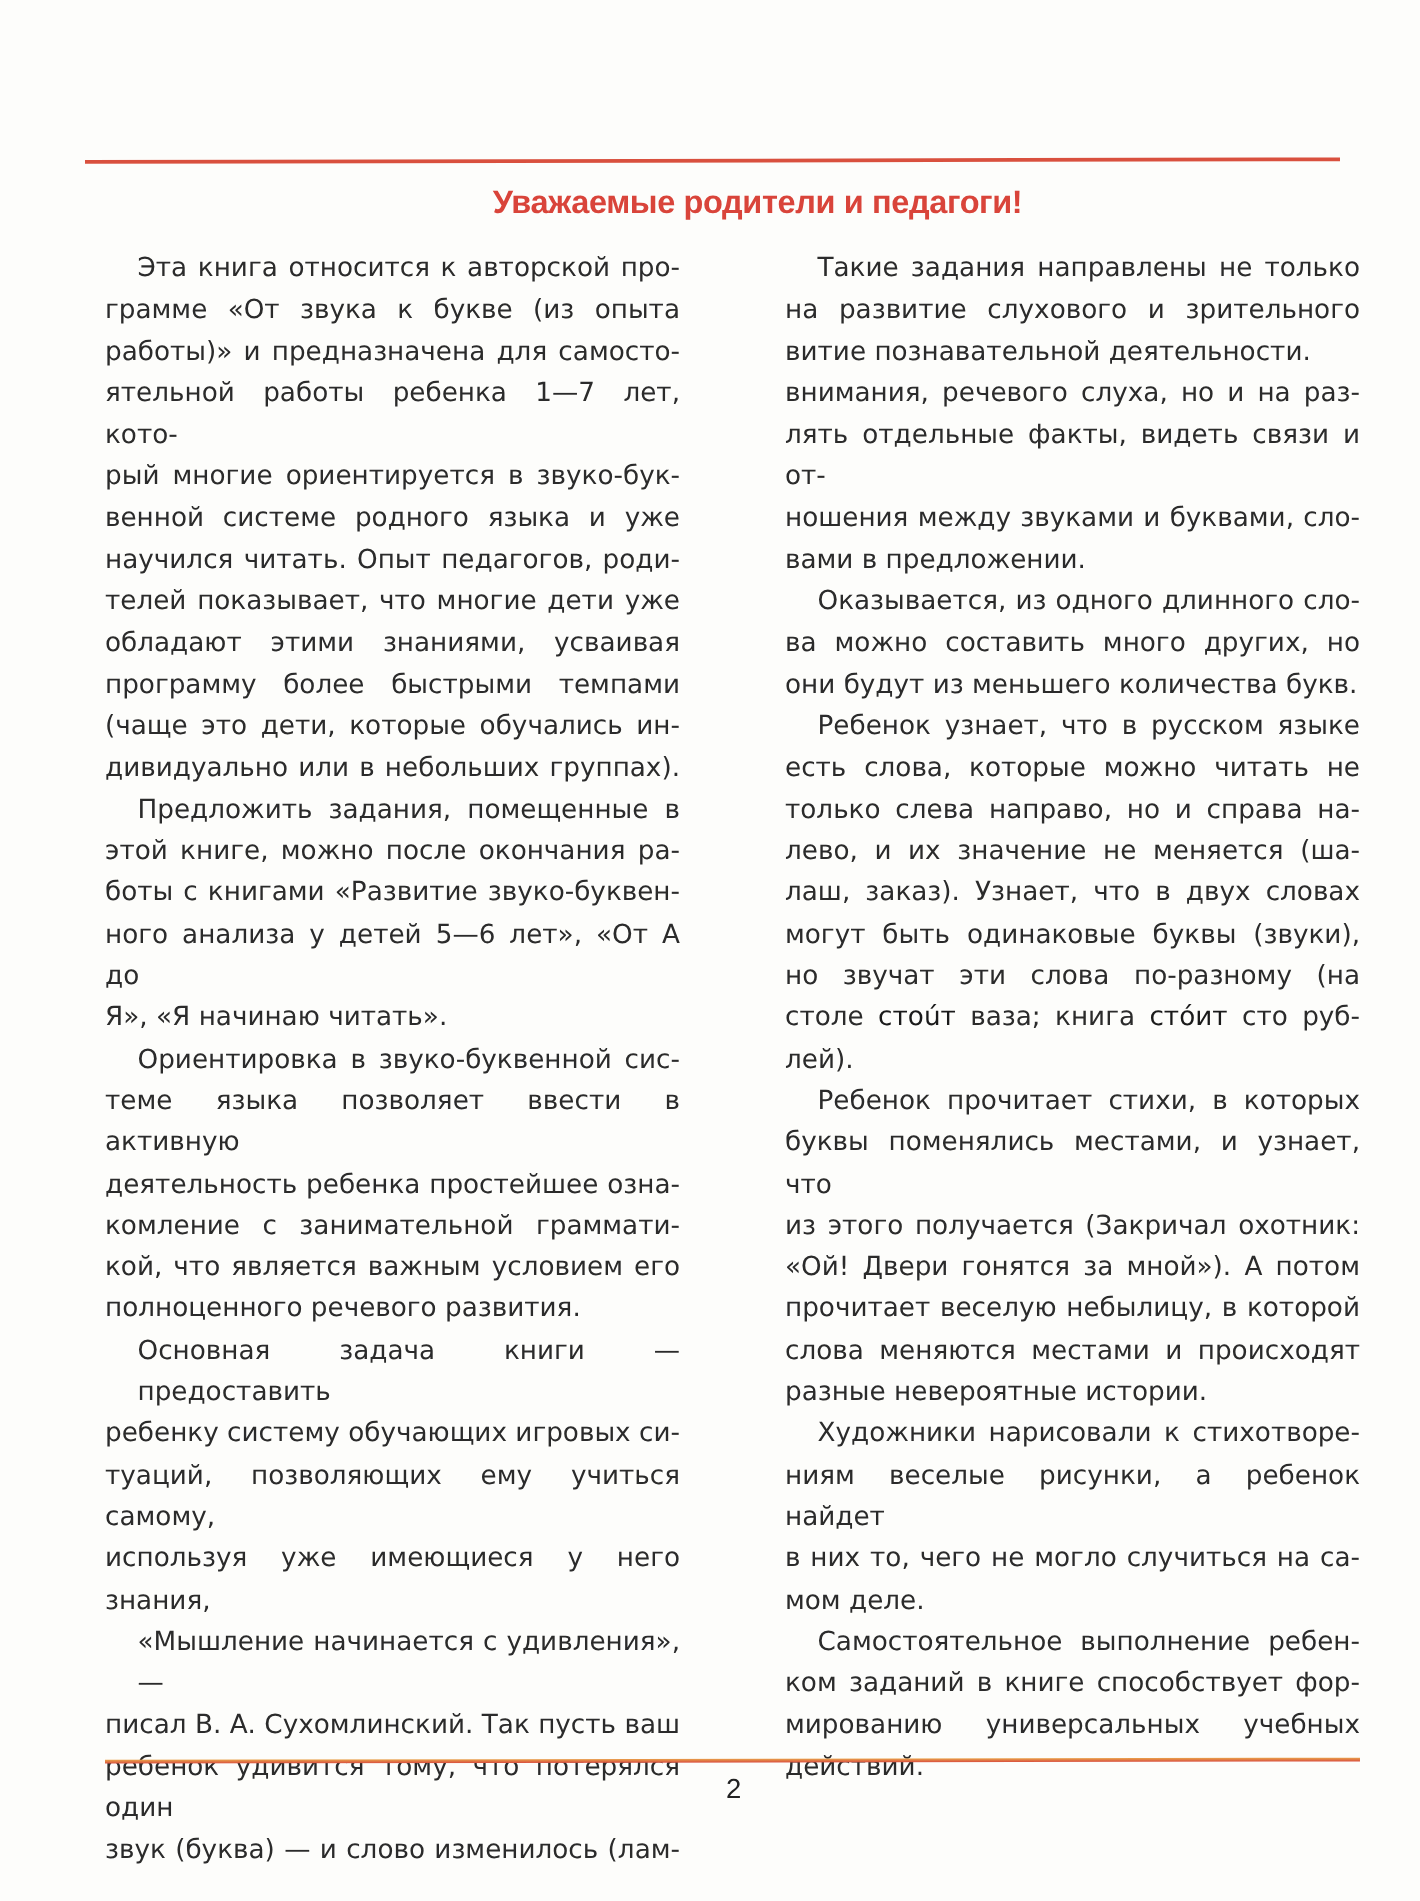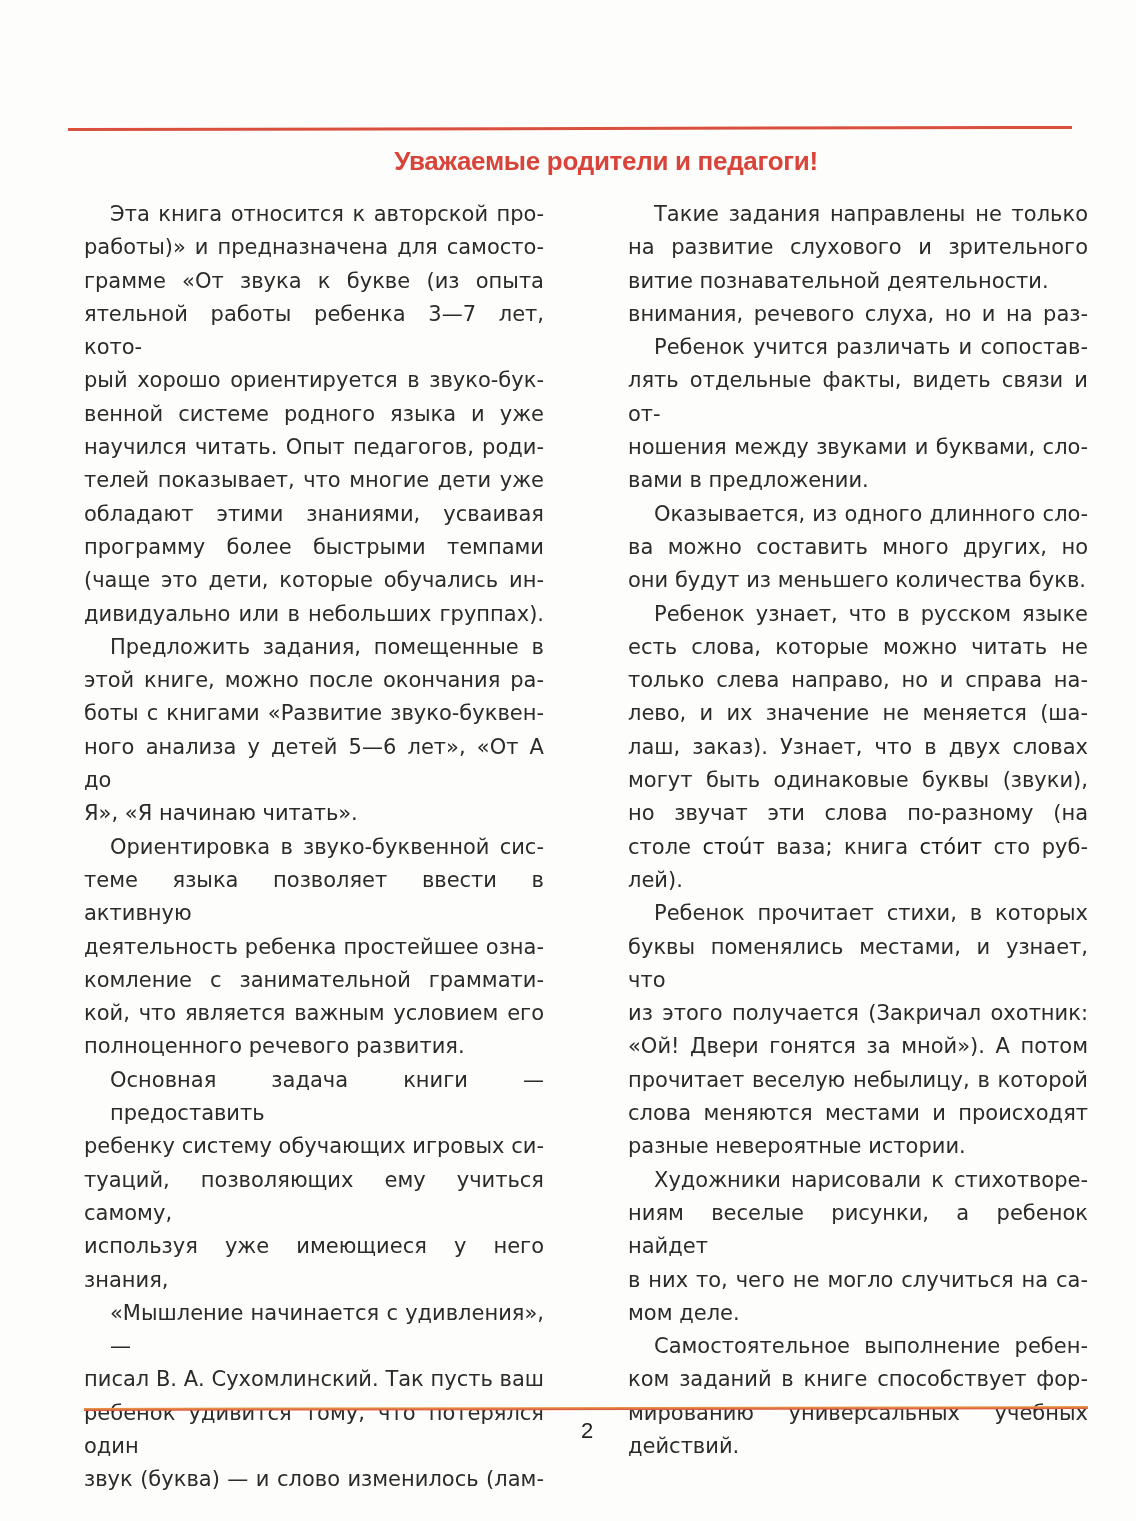--- a/index.html
+++ b/index.html
@@ -46,24 +46,24 @@
   </style>
 </head>
 <body>
 
 <div class="rule-top"></div>
 <h1 class="title" style="margin:0;">Уважаемые родители и педагоги!</h1>
 
 <div class="col left">
   <div>
     <span class="line ind">Эта книга относится к авторской про-</span>
+    <span class="line">грамме «От звука к букве (из опыта</span>
     <span class="line">работы)» и предназначена для самосто-</span>
-    <span class="line">грамме «От звука к букве (из опыта</span>
-    <span class="line">ятельной работы ребенка 3—7 лет, кото-</span>
-    <span class="line">рый хорошо ориентируется в звуко-бук-</span>
+    <span class="line">ятельной работы ребенка 1—7 лет, кото-</span>
+    <span class="line">рый многие ориентируется в звуко-бук-</span>
     <span class="line">венной системе родного языка и уже</span>
     <span class="line">научился читать. Опыт педагогов, роди-</span>
     <span class="line">телей показывает, что многие дети уже</span>
     <span class="line">обладают этими знаниями, усваивая</span>
     <span class="line">программу более быстрыми темпами</span>
     <span class="line">(чаще это дети, которые обучались ин-</span>
     <span class="line">дивидуально или в небольших группах).</span>
   </div>
   <div>
     <span class="line ind">Предложить задания, помещенные в</span>
@@ -96,21 +96,20 @@
 </div>
 
 <div class="col right">
   <div>
     <span class="line ind">Такие задания направлены не только</span>
     <span class="line">на развитие слухового и зрительного</span>
     <span class="line last">витие познавательной деятельности.</span>
     <span class="line">внимания, речевого слуха, но и на раз-</span>
   </div>
   <div>
-    <span class="line ind">Ребенок учится различать и сопостав-</span>
     <span class="line">лять отдельные факты, видеть связи и от-</span>
     <span class="line">ношения между звуками и буквами, сло-</span>
     <span class="line last">вами в предложении.</span>
   </div>
   <div>
     <span class="line ind">Оказывается, из одного длинного сло-</span>
     <span class="line">ва можно составить много других, но</span>
     <span class="line last">они будут из меньшего количества букв.</span>
   </div>
   <div>

